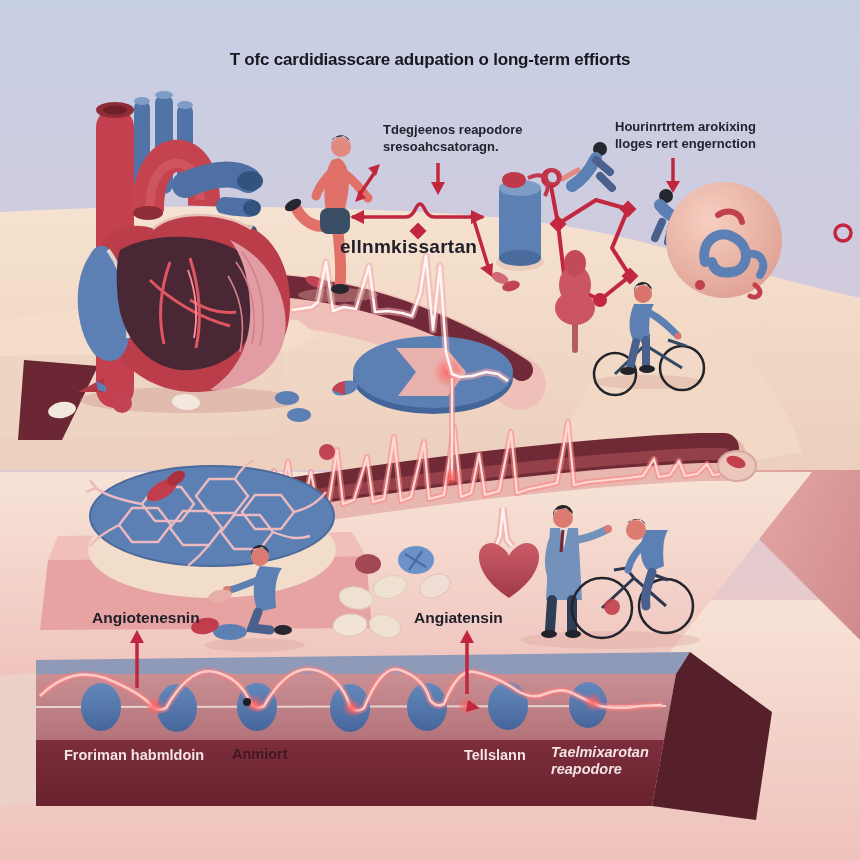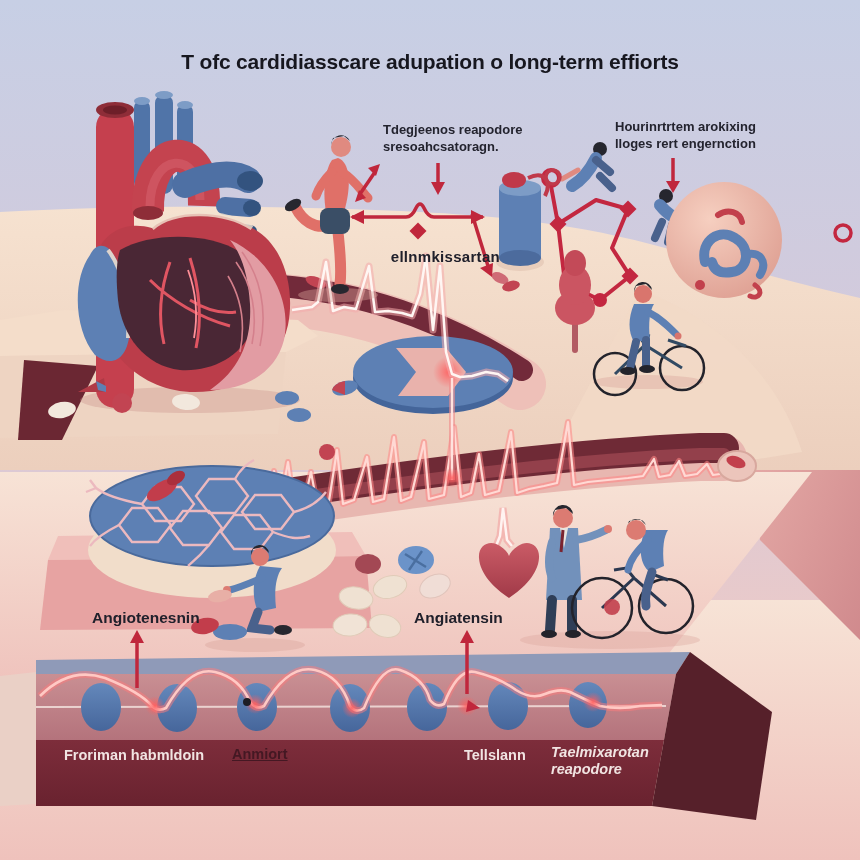--- a/index.html
+++ b/index.html
@@ -1,23 +1,23 @@
 <!DOCTYPE html>
 <html><head>
 <meta charset="utf-8">
 <style>
   html,body{margin:0;padding:0;background:#d8d3de;}
   .stage{position:relative;width:860px;height:860px;overflow:hidden;
          font-family:"Liberation Sans",sans-serif;}
   .stage svg{position:absolute;left:0;top:0;}
   .lbl{position:absolute;font-weight:700;color:#23232e;}
-  .title{top:50px;left:0;right:0;text-align:center;font-size:21px;
+  .title{top:50px;left:0;right:0;text-align:center;font-size:17px;
          letter-spacing:-0.2px;color:#17171f;}
   .note{font-size:13px;line-height:17px;}
-  .drug{left:340px;top:248px;width:160px;text-align:right;font-size:15px;
+  .drug{left:340px;top:236px;width:160px;text-align:left;font-size:19px;
         letter-spacing:.3px;color:#20202b;}
   .angio{font-size:15.5px;color:#20202b;}
   .step{font-size:14.5px;line-height:17px;color:#f1e4e2;}
   .step.dark{color:#441823;}
 </style>
 </head>
 <body>
 
 <div class="stage">
 <svg width="860" height="860" viewBox="0 0 860 860">
@@ -392,16 +392,16 @@
     <span style="display:block">Hourinrtrtem arokixing</span>
     <span style="display:block">lloges rert engernction</span>
   </div>
 
   <div class="lbl drug">ellnmkissartan</div>
 
   <div class="lbl angio" style="left:84px;top:609px;margin-left:8px;">Angiotenesnin</div>
   <div class="lbl angio" style="left:414px;top:609px;">Angiatensin</div>
 
   <div class="lbl step" style="left:64px;top:747px;width:180px;">Froriman habmldoin</div>
-  <div class="lbl step dark" style="left:232px;top:746px;width:90px;text-decoration:underline;">Anmiort</div>
+  <div class="lbl step dark" style="left:232px;top:746px;width:90px;">Anmiort</div>
   <div class="lbl step" style="left:464px;top:747px;width:90px;">Tellslann</div>
   <div class="lbl step" style="left:551px;top:744px;width:115px;font-style:italic;">Taelmixarotan reapodore</div>
 </div>
 
 </body></html>

